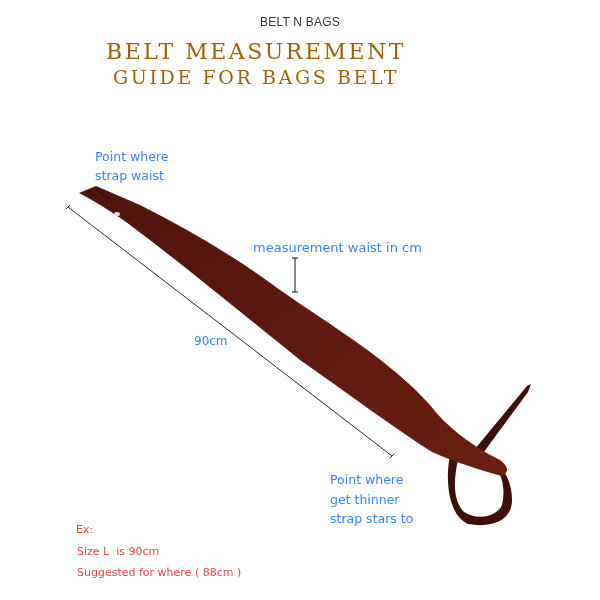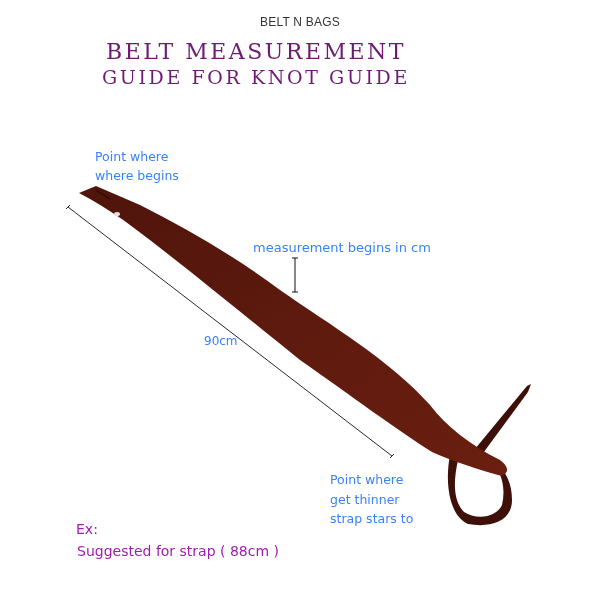--- a/index.html
+++ b/index.html
@@ -1,36 +1,36 @@
 <!DOCTYPE html>
 <html><head>
   <meta charset="utf-8">
   <style>
     html, body { margin: 0; padding: 0; background: #ffffff; }
     body { width: 600px; height: 600px; position: relative; overflow: hidden; font-family: "DejaVu Sans", sans-serif; color: #1a1a1a; }
     .brand { position: absolute; top: 15px; left: 0; width: 600px; text-align: center; font-size: 12px; letter-spacing: 0.2px; color: #333; font-family: "Liberation Sans", sans-serif; }
-    .title { position: absolute; left: 0; width: 512px; text-align: center; font-family: "DejaVu Serif", serif; color: #701a75; letter-spacing: 2.5px; font-weight: normal; }
+    .title { position: absolute; left: 0; width: 512px; text-align: center; font-family: "DejaVu Serif", serif; color: #a16207; letter-spacing: 2.5px; font-weight: normal; }
     .title1 { top: 39px; font-size: 22px; }
     .title2 { top: 66px; font-size: 19px; letter-spacing: 2.6px; }
     .label { position: absolute; font-size: 13px; line-height: 19px; color: #3b82f6; font-family: "DejaVu Sans", sans-serif; }
     .lbl-start { left: 95px; top: 147px; font-size: 12.5px; }
     .lbl-waist { left: 253px; top: 238px; font-size: 13px; }
-    .lbl-len { left: 204px; top: 332px; font-size: 12px; }
+    .lbl-len { left: 194px; top: 332px; font-size: 12px; }
     .lbl-thin { left: 330px; top: 470px; font-size: 12.5px; line-height: 19.5px; }
-    .example { position: absolute; left: 76px; top: 519px; font-size: 14px; line-height: 21.5px; color: #a21caf; }
+    .example { position: absolute; left: 76px; top: 519px; font-size: 11px; line-height: 21.5px; color: #ef4444; }
     .example div { white-space: pre; }
     .ex-indent { padding-left: 1px; }
     svg.art { position: absolute; left: 0; top: 0; }
   </style>
 </head>
 <body>
 
 <div class="brand">BELT N BAGS</div>
 <div class="title title1">BELT MEASUREMENT</div>
-<div class="title title2">GUIDE FOR KNOT GUIDE</div>
+<div class="title title2">GUIDE FOR BAGS BELT</div>
 
 <svg class="art" width="600" height="600" viewBox="0 0 600 600">
   <defs>
     <linearGradient id="beltGrad" x1="0" y1="0" x2="1" y2="1">
       <stop offset="0" stop-color="#4f140b"></stop>
       <stop offset="0.5" stop-color="#5e1a0e"></stop>
       <stop offset="1" stop-color="#6a1f10"></stop>
     </linearGradient>
   </defs>
 
@@ -48,29 +48,30 @@
   <line x1="66" y1="209" x2="70" y2="205" stroke="#111" stroke-width="0.9"></line>
   <line x1="390" y1="458" x2="394" y2="454" stroke="#111" stroke-width="0.9"></line>
 
   <line x1="295" y1="258" x2="295" y2="292" stroke="#111" stroke-width="1"></line>
   <line x1="292" y1="258" x2="298" y2="258" stroke="#111" stroke-width="1"></line>
   <line x1="292" y1="292" x2="298" y2="292" stroke="#111" stroke-width="1"></line>
 </svg>
 
 <div class="label lbl-start">
   <div>Point where</div>
-  <div>where begins</div>
+  <div>strap waist</div>
 </div>
 
-<div class="label lbl-waist">measurement begins in cm</div>
+<div class="label lbl-waist">measurement waist in cm</div>
 
 <div class="label lbl-len">90cm</div>
 
 <div class="label lbl-thin">
   <div>Point where</div>
   <div>get thinner</div>
   <div>strap stars to</div>
 </div>
 
 <div class="example">
   <div>Ex:</div>
-  <div class="ex-indent">Suggested for strap ( 88cm )</div>
+  <div class="ex-indent">Size L  is 90cm</div>
+  <div class="ex-indent">Suggested for where ( 88cm )</div>
 </div>
 
 </body></html>

